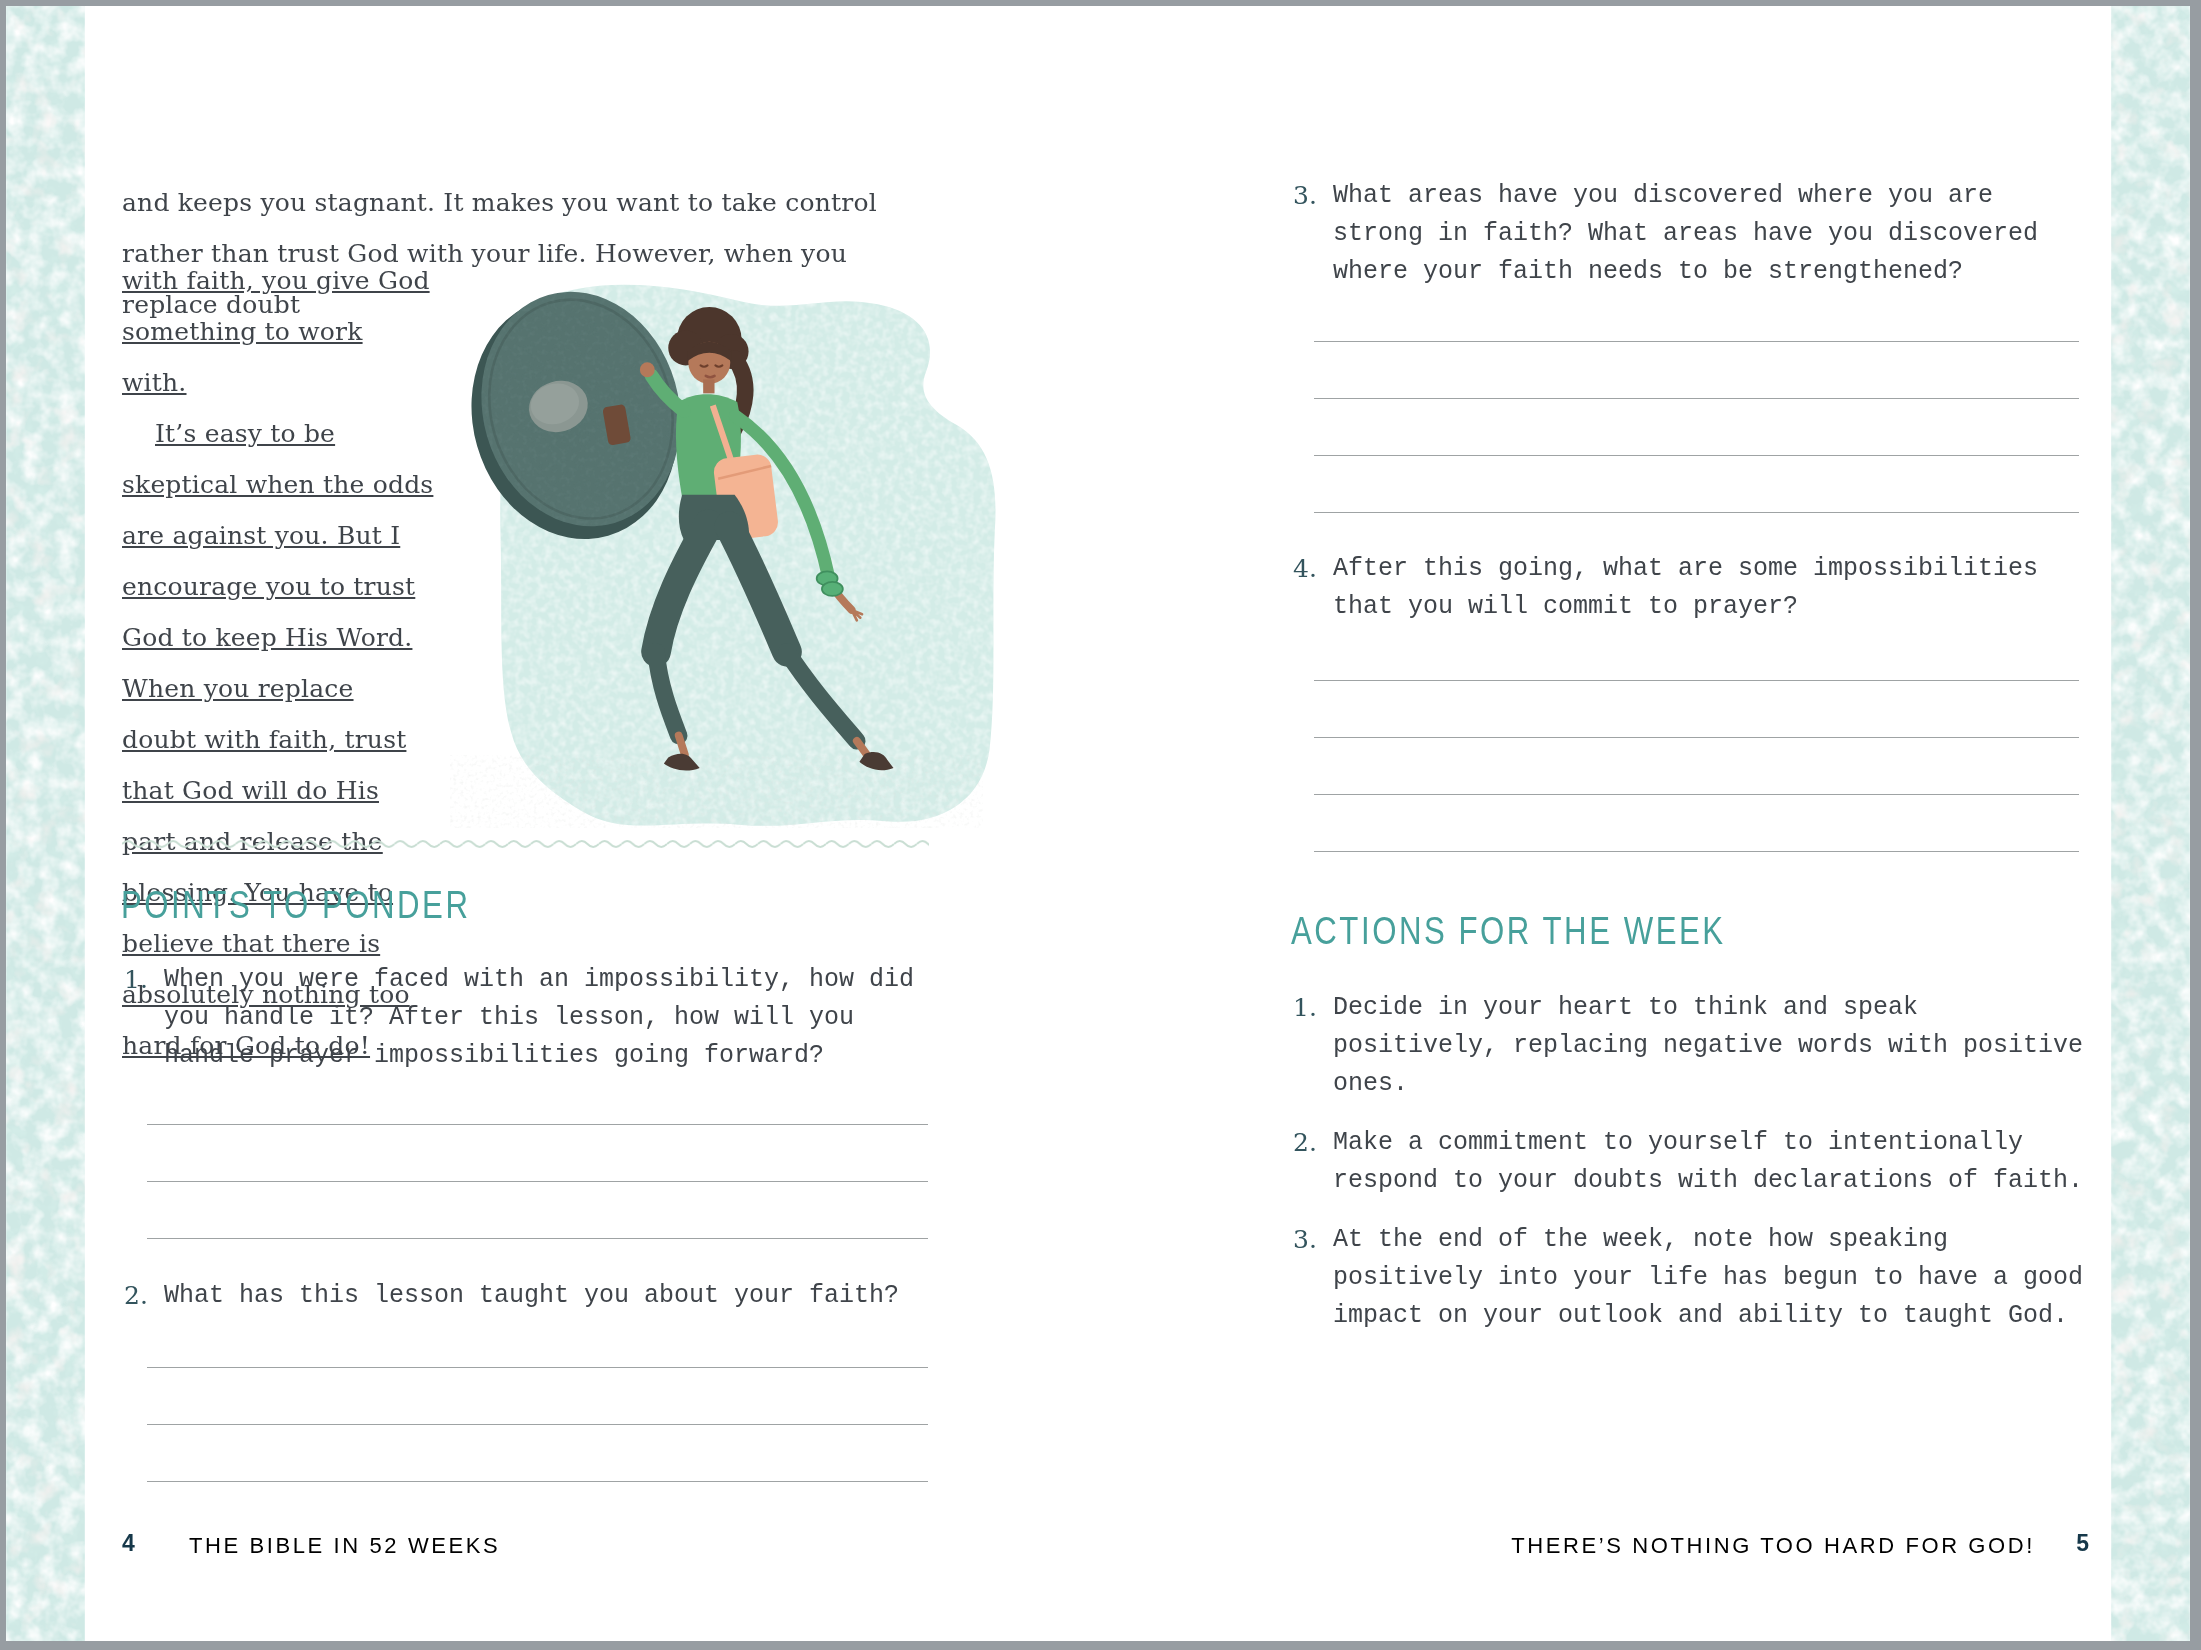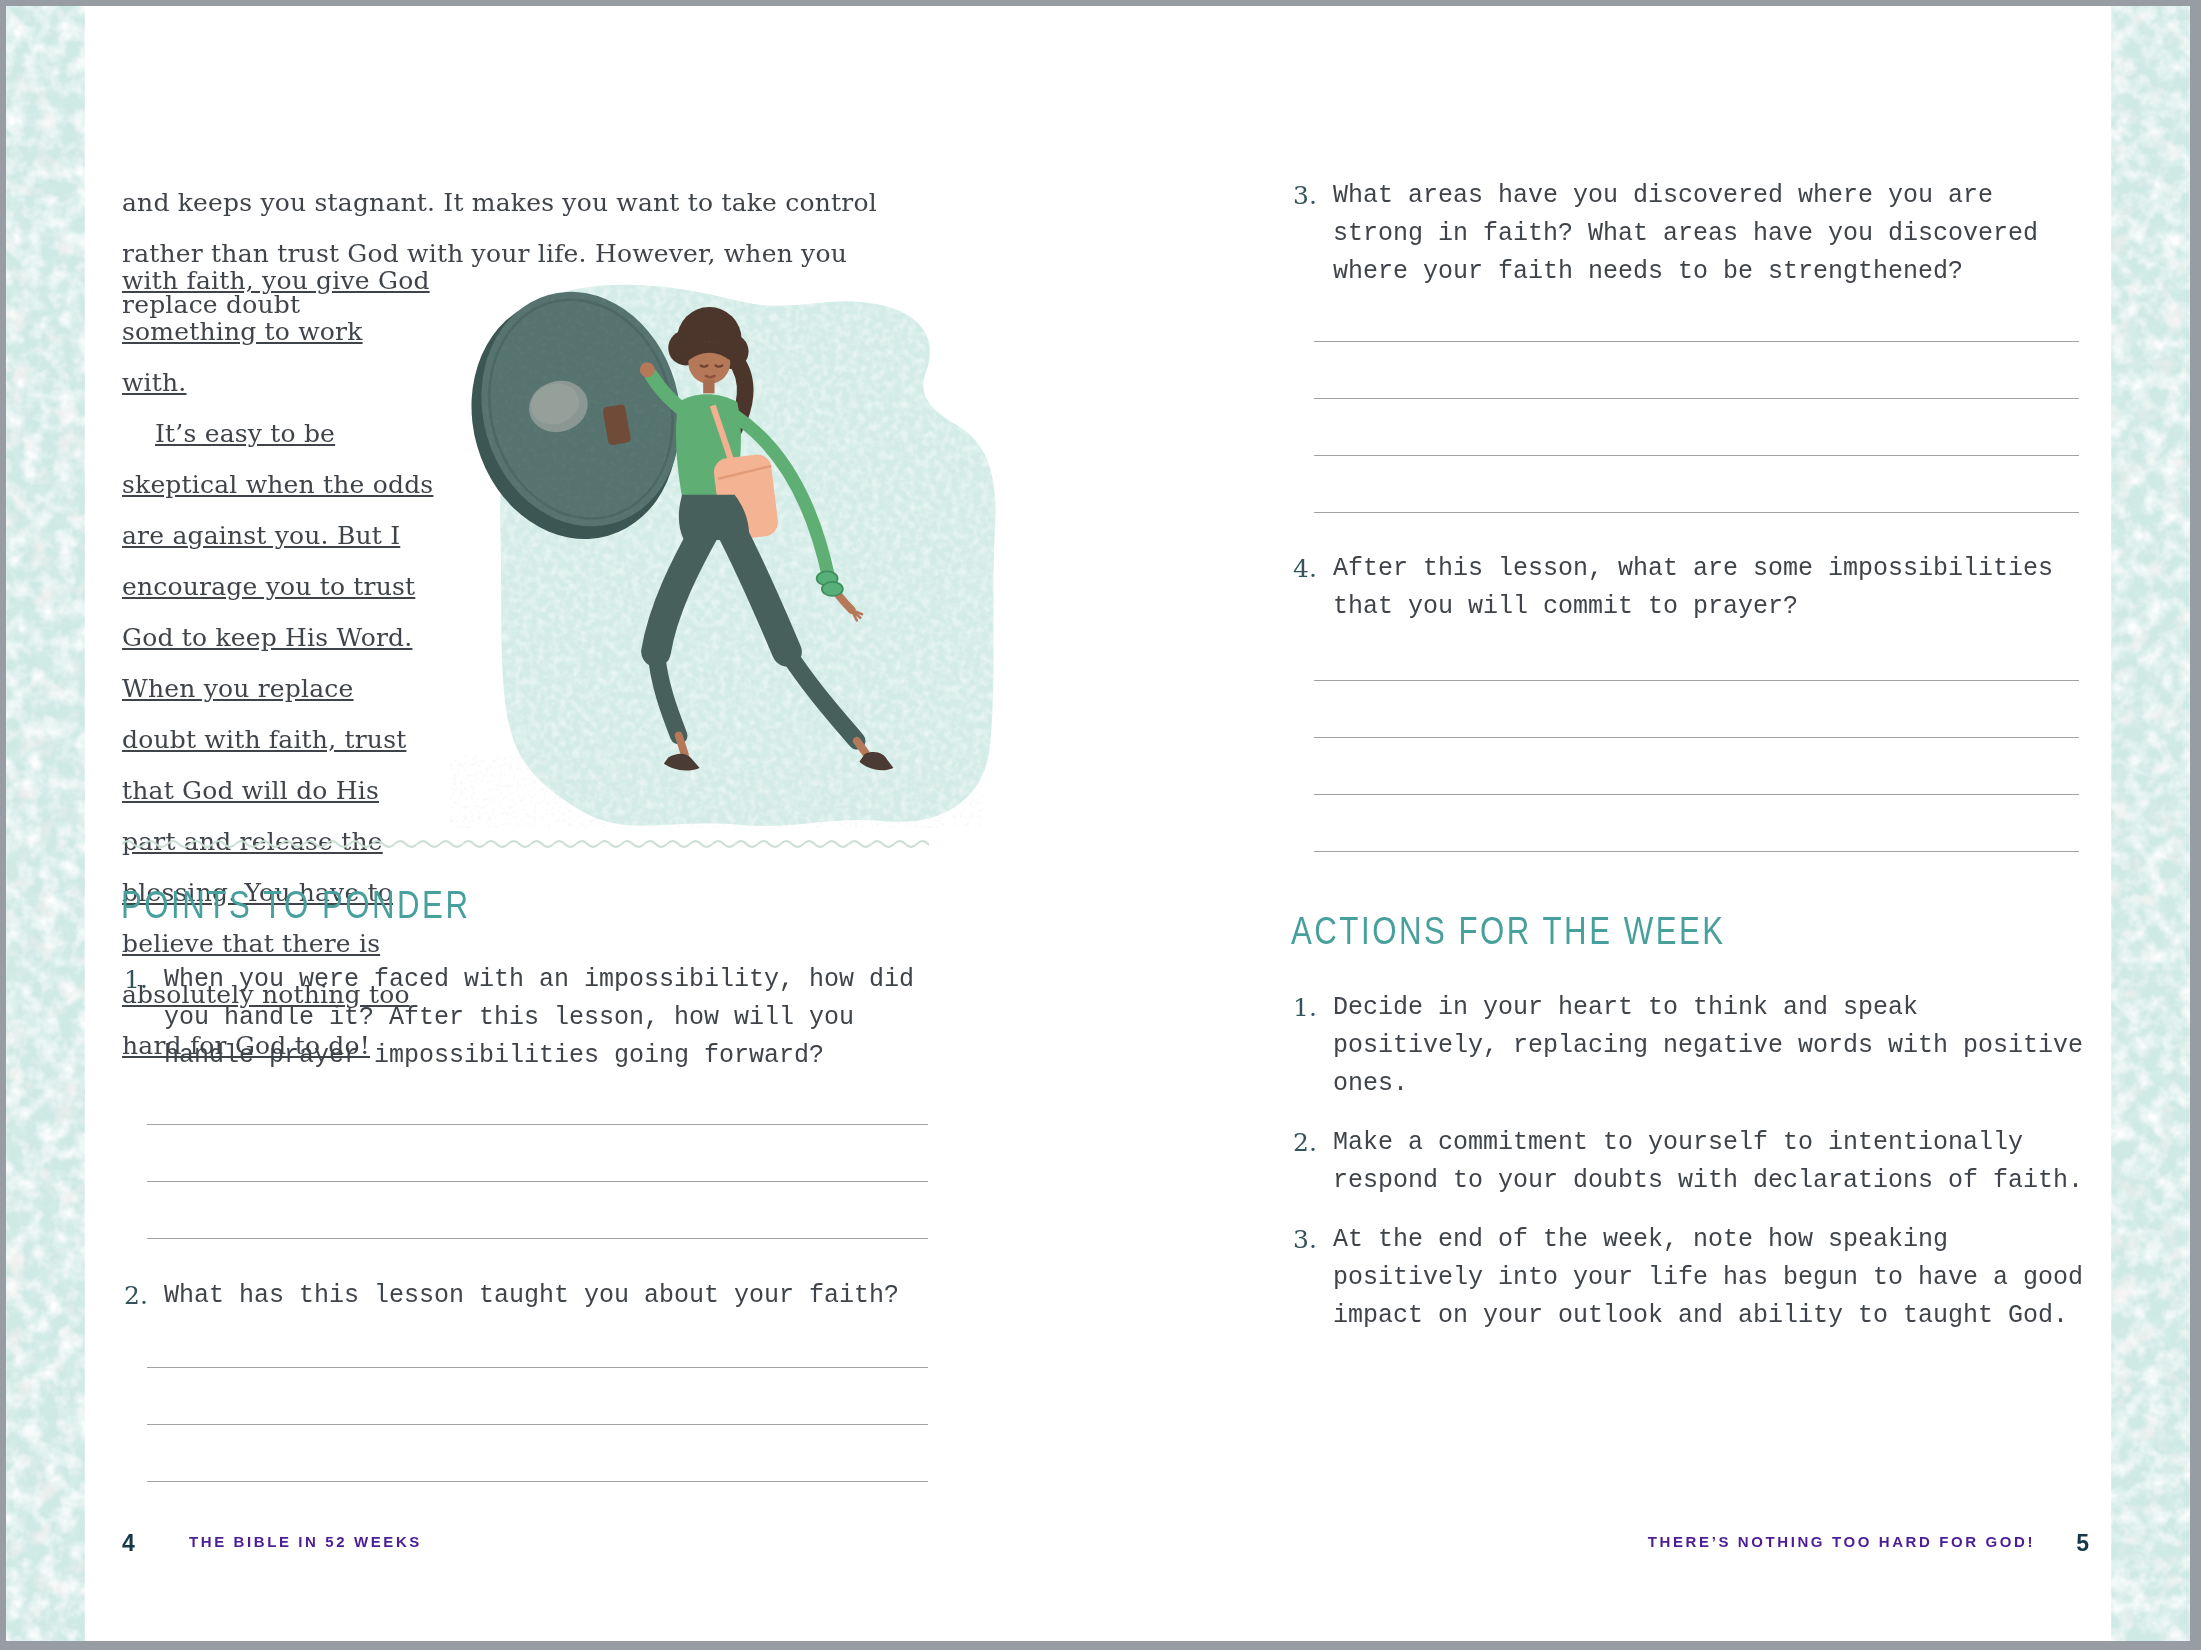--- a/index.html
+++ b/index.html
@@ -37,21 +37,21 @@
   .qtext{flex:1;font-family:Liberation Mono, monospace;}
   
   .rules .rule{height:56px;border-bottom:1.4px solid #9fa3a4;}
   
   .pagenum{
     font-family:"Liberation Sans", sans-serif;font-weight:bold;
     font-size:23px;color:#16384a;
   }
   .runfoot{
     font-family:"Liberation Sans", sans-serif;
-    font-size:15px;letter-spacing:2.6px;color:#4c1d95;white-space:nowrap;font-weight:bold;
+    font-size:22px;letter-spacing:2.6px;color:#000000;white-space:nowrap;
   }
   .wave{position:absolute;}
 </style>
 </head>
 <body>
 
 <div class="page"></div>
 
 <div class="strip left">
   <svg width="79" height="1635" viewBox="0 0 90 1872">
@@ -244,21 +244,21 @@
 
 <div class="abs rules" style="left:1314px;top:285px;width:765px;">
   <div class="rule"></div>
   <div class="rule"></div>
   <div class="rule"></div>
   <div class="rule"></div>
 </div>
 
 <div class="abs qrow" style="left:1293px;top:550px;width:800px;">
   <span class="qnum">4.</span>
-  <span class="qtext">After this lesson, what are some impossibilities that you will commit to prayer?</span>
+  <span class="qtext">After this going, what are some impossibilities that you will commit to prayer?</span>
 </div>
 
 <div class="abs rules" style="left:1314px;top:624px;width:765px;">
   <div class="rule"></div>
   <div class="rule"></div>
   <div class="rule"></div>
   <div class="rule"></div>
 </div>
 
 <div class="abs heading" style="left:1291px;top:910px;">ACTIONS FOR THE WEEK</div>

